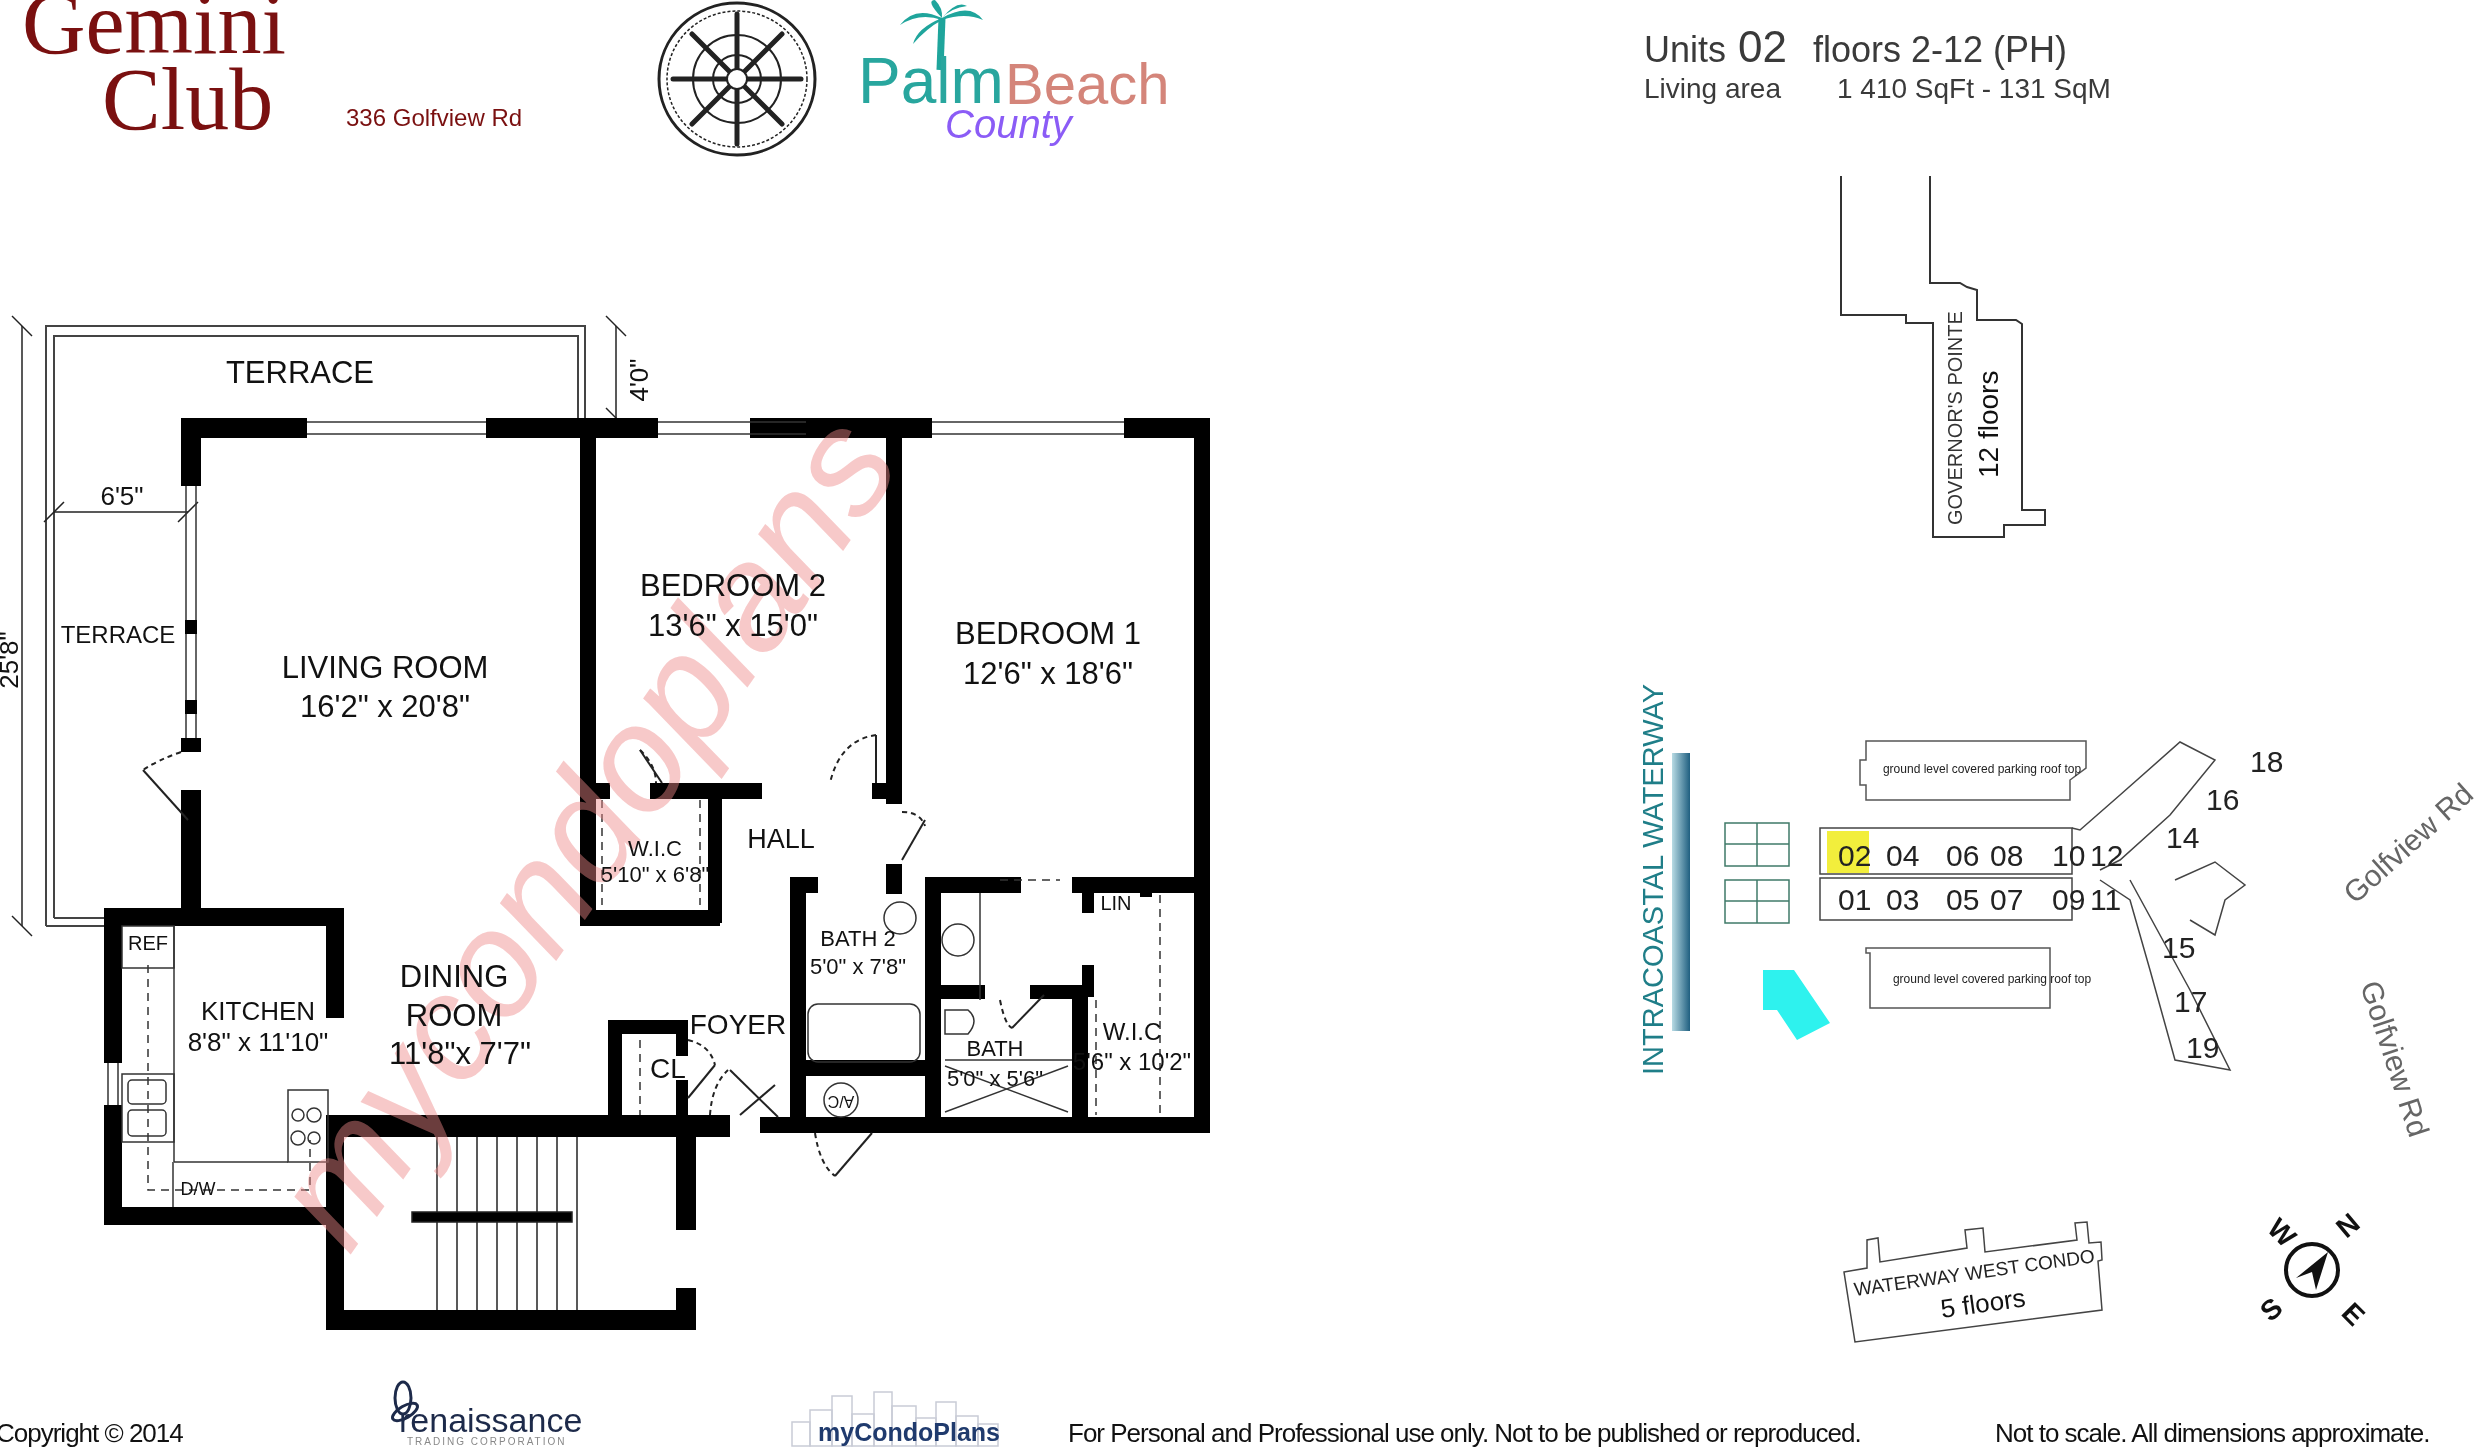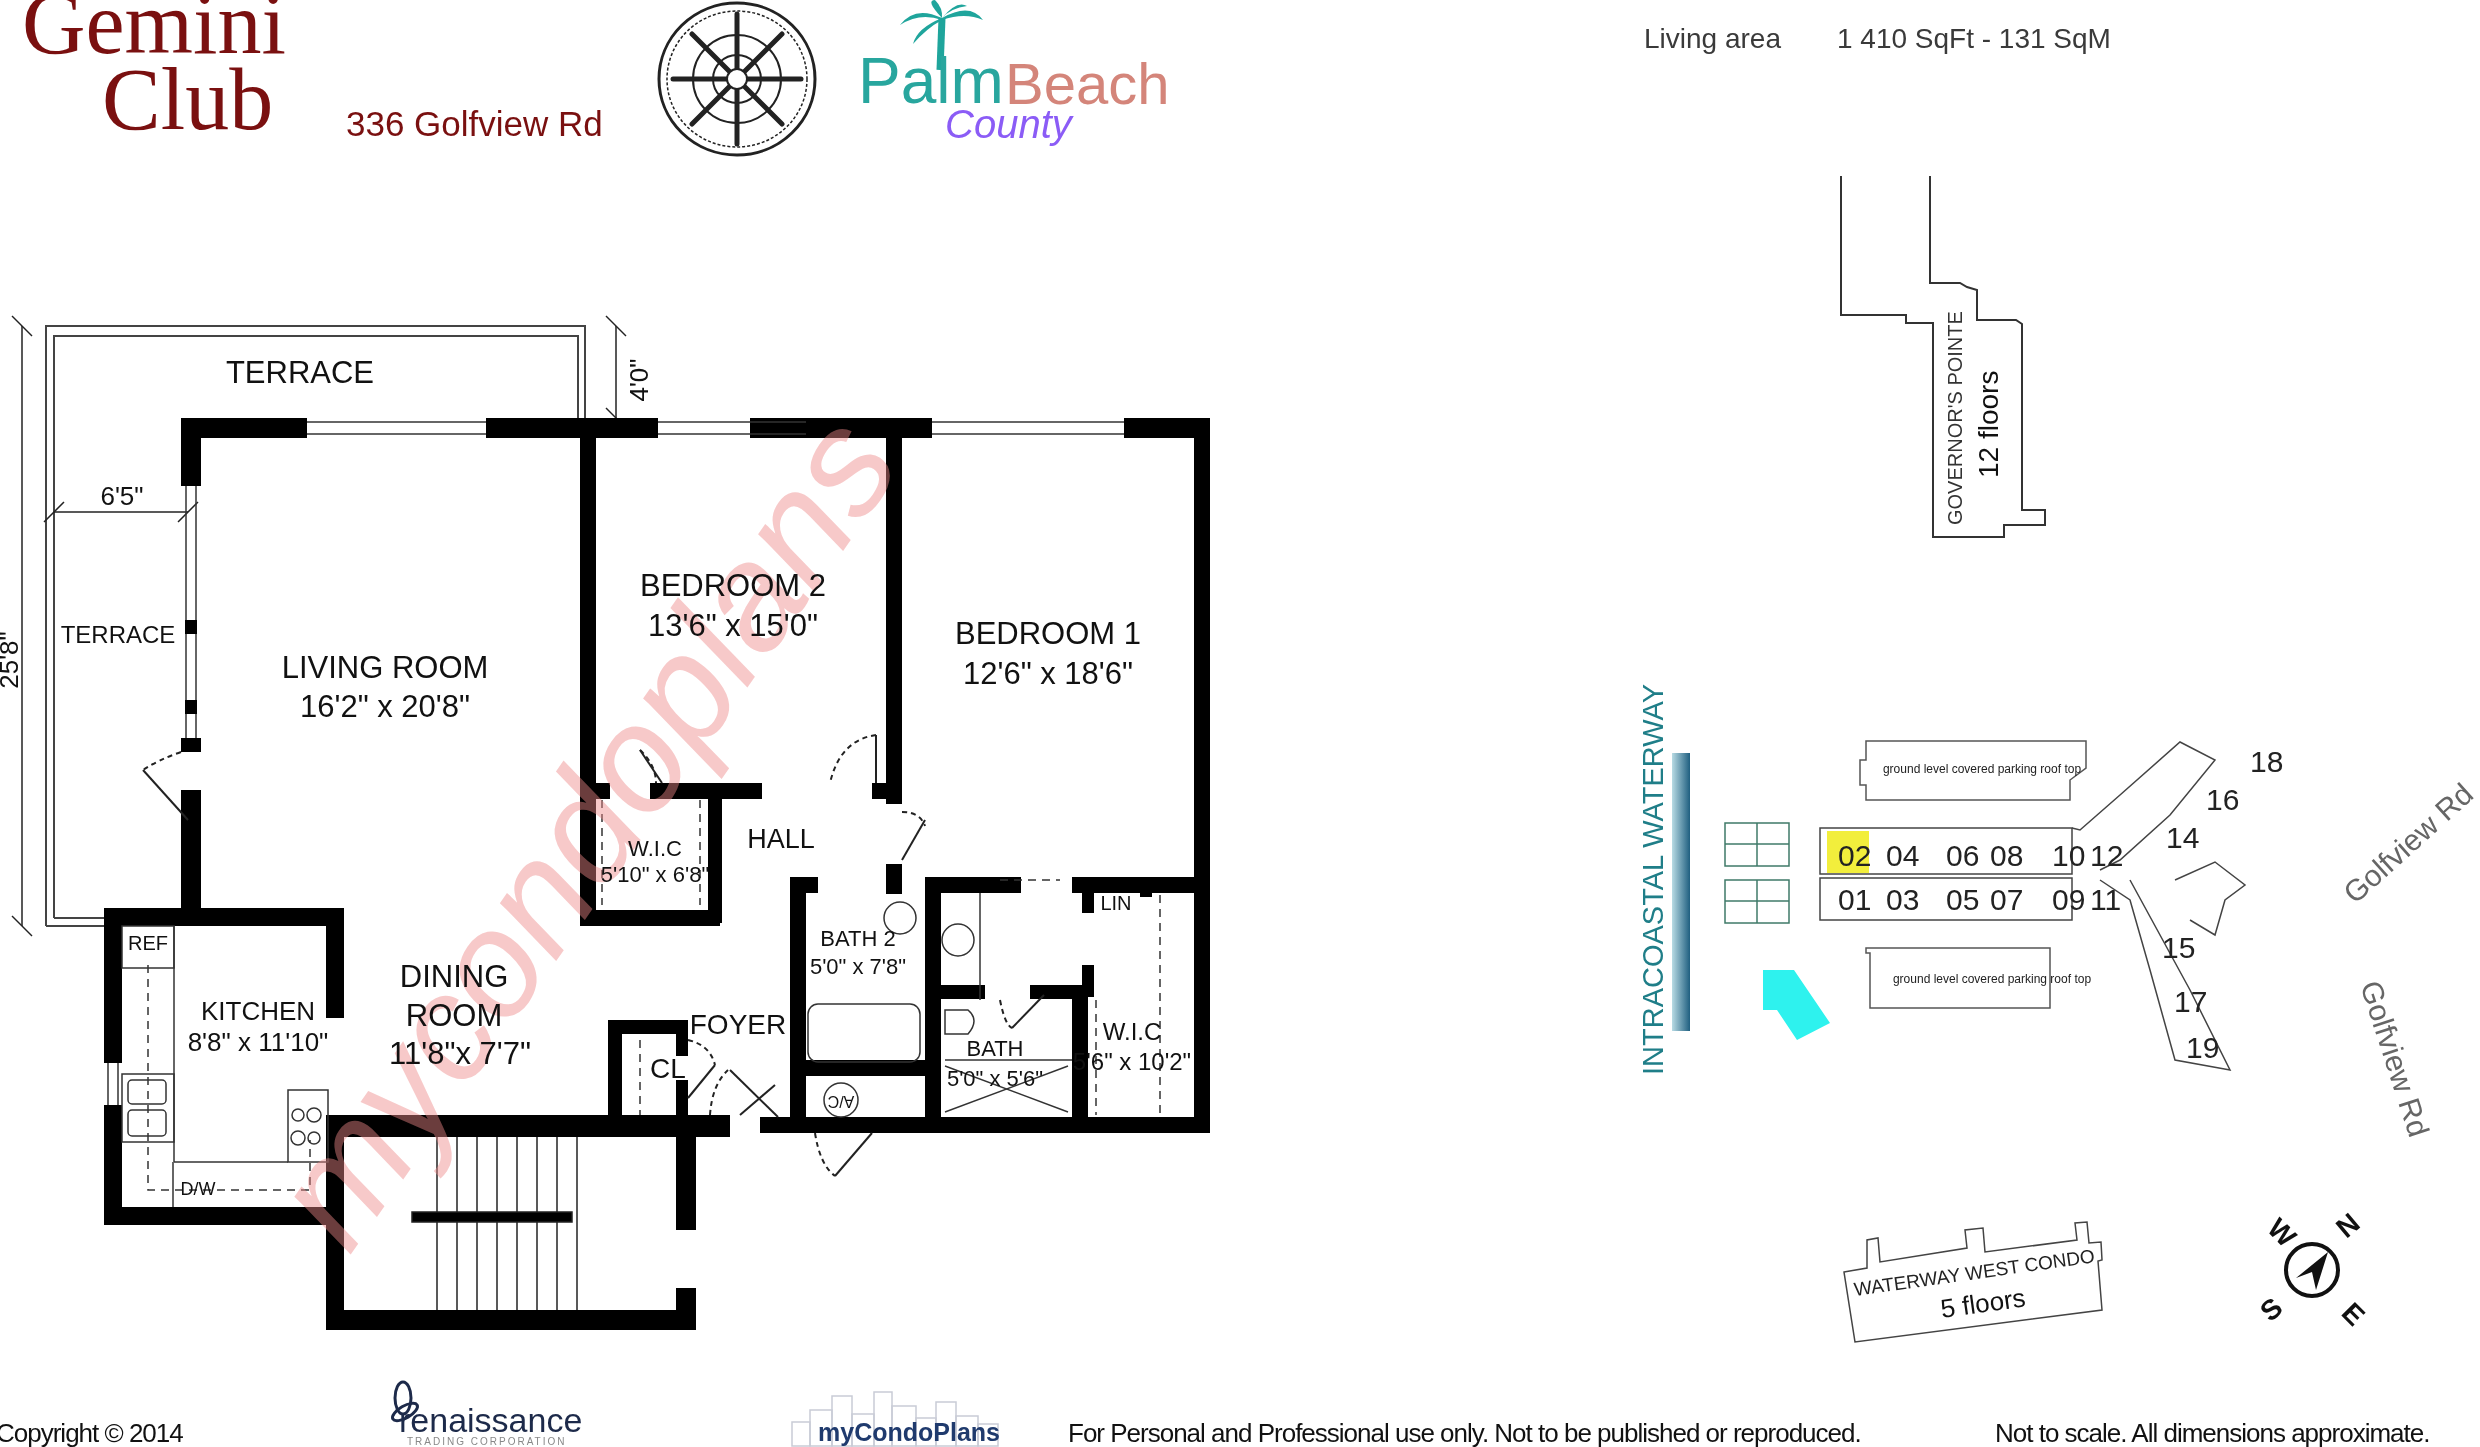--- a/index.html
+++ b/index.html
@@ -3,21 +3,21 @@
 <meta charset="utf-8">
 <style>
   html, body { margin:0; padding:0; background:#ffffff; }
   body { width:2480px; height:1447px; position:relative; overflow:hidden;
          font-family:"Liberation Sans", sans-serif; color:#111; }
   .abs { position:absolute; }
   
   .brand-title { position:absolute; left:22px; top:-14px; font-family:"Liberation Serif", serif;
                  color:#7a1010; font-size:88px; line-height:76px; }
   .brand-title .l2 { display:block; padding-left:80px; }
-  .address { position:absolute; left:346px; top:104px; font-size:35px; color:#7a1010; }
+  .address { position:absolute; left:346px; top:104px; font-size:24px; color:#7a1010; }
   .seal { position:absolute; left:655px; top:0px; width:165px; height:158px; }
   .pbc { position:absolute; left:855px; top:0; width:320px; height:150px; }
   .pbc-beach { position:absolute; left:1005px; top:50px; font-size:58px; color:#d4857a; }
   .pbc-pal { position:absolute; left:858px; top:44px; font-size:64px; color:#28a69e; }
   .pbc-county { position:absolute; left:945px; top:102px; font-size:40px; color:#8b5cf6;font-style:italic; }
 
   .unit-info { position:absolute; left:1644px; top:22px; color:#3a3a3a; }
   .unit-line1 { font-size:36px; white-space:nowrap; }
   .unit-line1 .big { font-size:44px; margin:0 26px 0 12px; }
   .unit-line2, .unit-line3 { font-size:28px; white-space:nowrap; line-height:34px; }
@@ -65,20 +65,23 @@
     <path d="M47 18 Q30 0 40 0 Q48 8 47 18 Z" fill="#1fa59c"></path>
     <path d="M47 18 Q62 0 72 6 Q56 8 47 18 Z" fill="#1fa59c"></path>
     <path d="M47 18 Q22 28 18 44 Q32 28 47 20 Z" fill="#1fa59c"></path>
   </svg>
 </div>
 <div class="pbc-pal">Palm</div>
 <div class="pbc-beach">Beach</div>
 <div class="pbc-county">County</div>
 
 <div class="unit-info">
+  <div class="unit-line1">
+    <span>Units</span><span class="big">02</span><span>floors 2-12 (PH)</span>
+  </div>
   <div class="unit-line3">
     <span>Living area</span><span class="val">1 410 SqFt - 131 SqM</span>
   </div>
 </div>
 
 <svg class="plan" width="1240" height="1360" viewBox="0 0 1240 1360">
 
   <g fill="none" stroke="#444" stroke-width="2">
     <path d="M46 926 L46 326 L585 326 L585 418"></path>
     <path d="M54 918 L54 336 L578 336 L578 418"></path>

